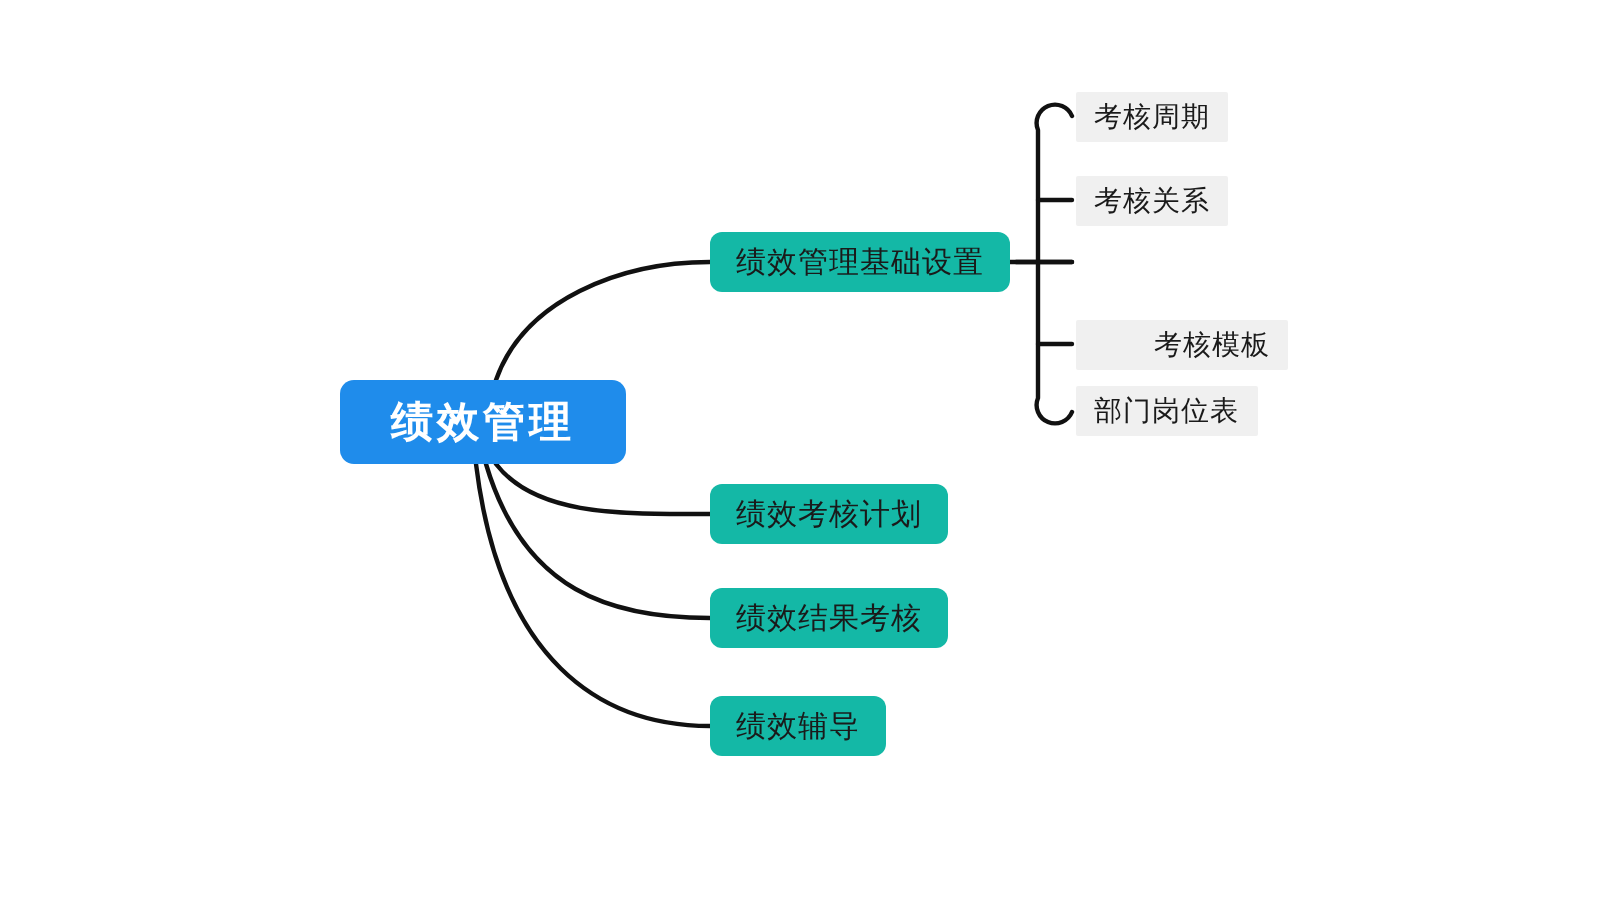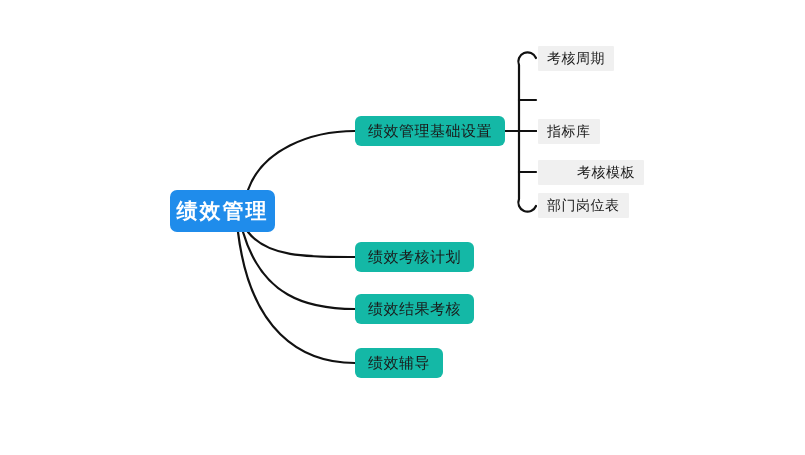--- a/index.html
+++ b/index.html
@@ -35,21 +35,21 @@
     letter-spacing: 0.5px;
   }
   .node-root {
     background: #1f8ceb;
     color: #ffffff;
     font-size: 21px;
     font-weight: bold;
     border-radius: 7px;
     left: 170px;
     top: 190px;
-    width: 105px;
+    width: 143px;
     height: 42px;
     letter-spacing: 2px;
   }
   .node-branch {
     background: #14b8a6;
     color: #1a1a1a;
     font-size: 15px;
     border-radius: 6px;
     height: 30px;
     padding: 0 13px;
@@ -112,22 +112,22 @@
   <div class="node node-branch b3">
     <span>绩效辅导</span>
   </div>
   <div class="node node-branch b2">
     <span>绩效结果考核</span>
   </div>
 
   <div class="node node-leaf l0">
     <span>考核周期</span>
   </div>
-  <div class="node node-leaf l2">
-    <span>指标库</span>
+  <div class="node node-leaf l1">
+    <span>考核关系</span>
   </div>
   <div class="node node-leaf l3">
     <span>考核模板</span>
   </div>
   <div class="node node-leaf l4">
     <span>部门岗位表</span>
   </div>
 
 </div>
 

